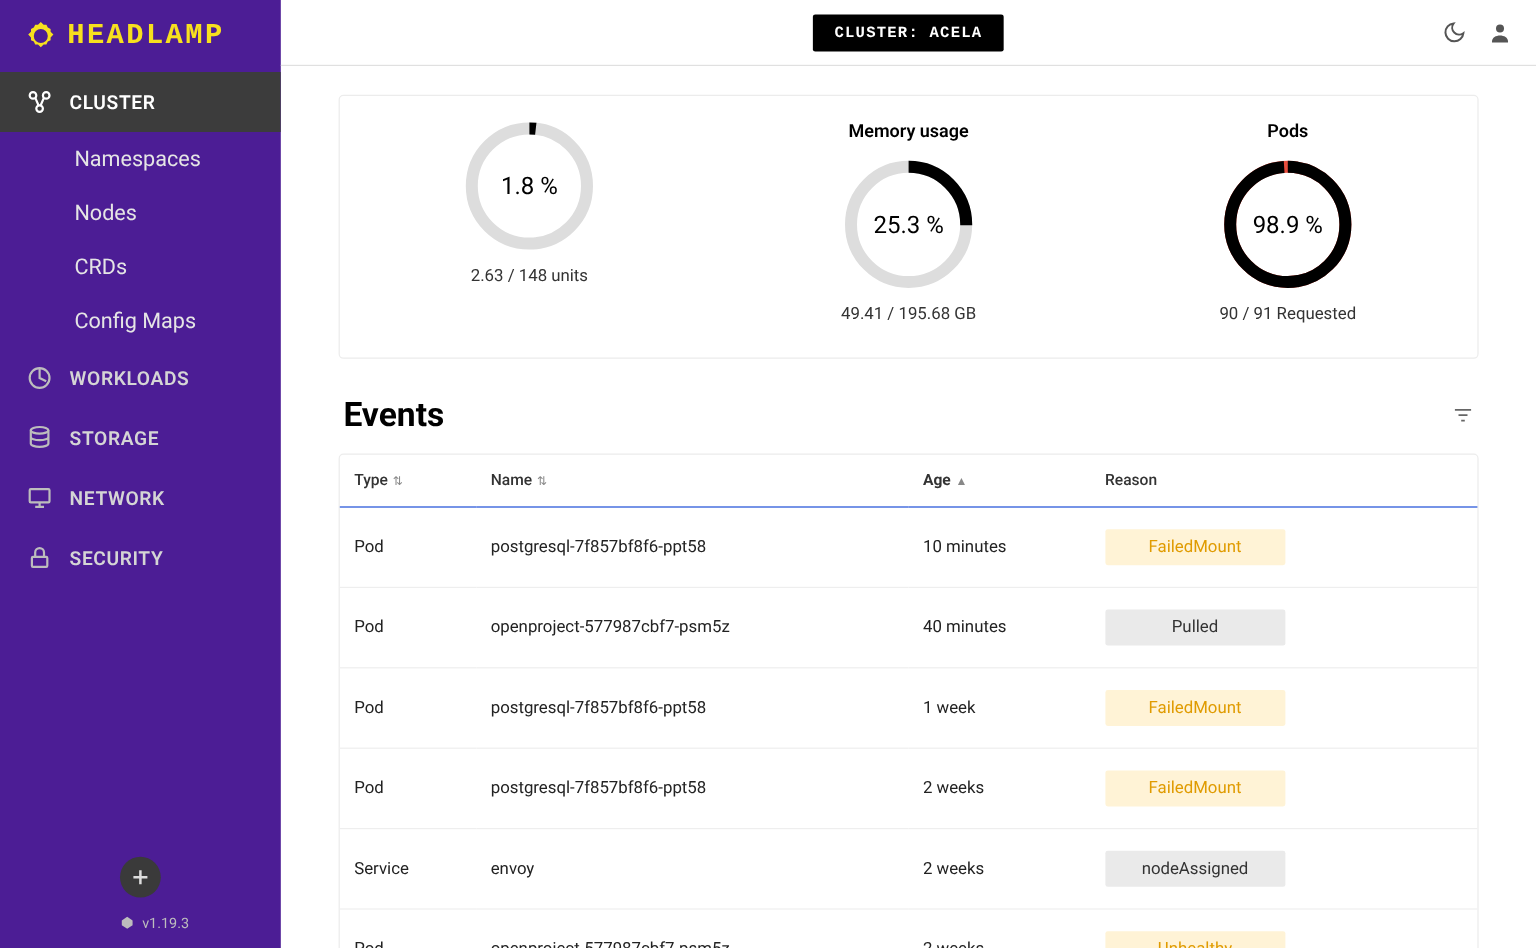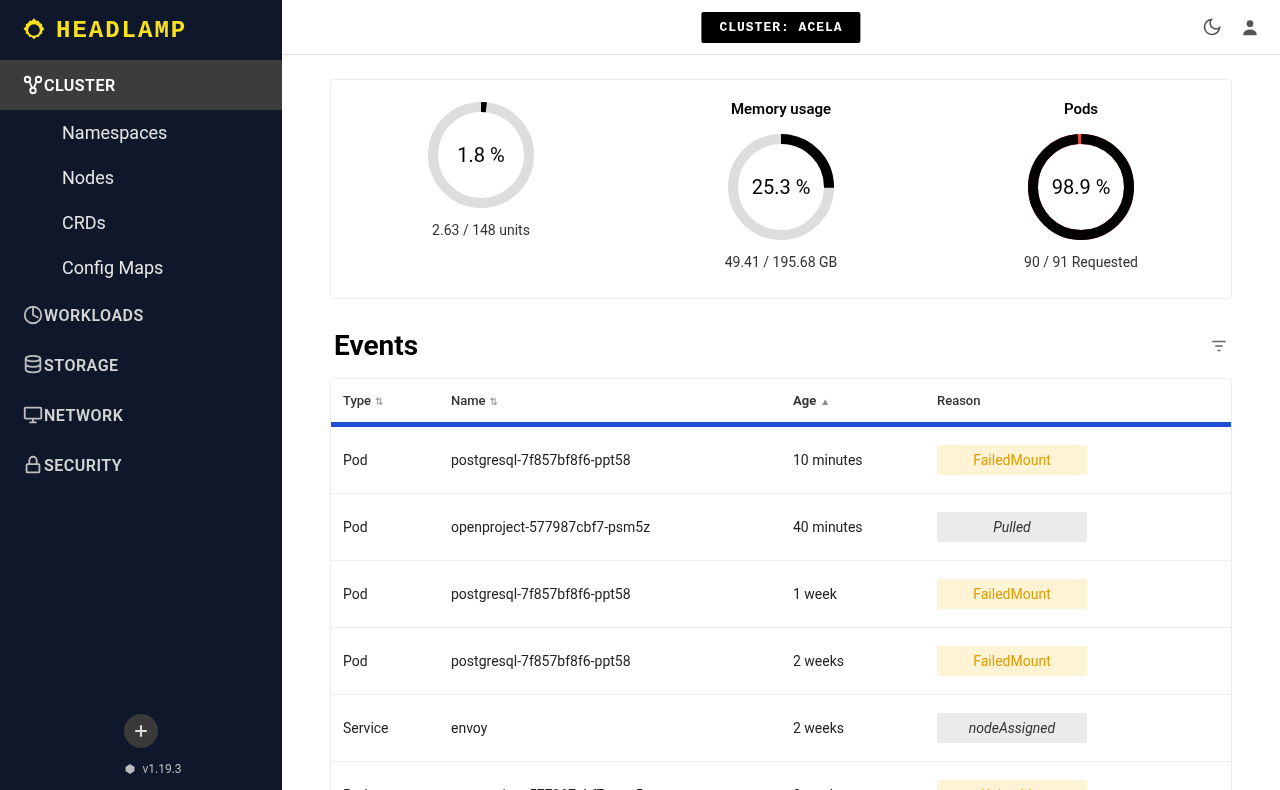--- a/index.html
+++ b/index.html
@@ -1,27 +1,27 @@
 <!DOCTYPE html>
 <html><head>
 <meta charset="utf-8">
 <style>
 * { margin: 0; padding: 0; box-sizing: border-box; }
 body { font-family: -apple-system, BlinkMacSystemFont, "Segoe UI", Roboto, sans-serif; width: 1280px; height: 790px; overflow: hidden; background: #fff; }
 
 .app { display: flex; height: 100%; }
 
 
-.sidebar { width: 282px; background: #0f172a; color: #fff; display: flex; flex-direction: column; }
+.sidebar { width: 234px; background: #4c1d95; color: #fff; display: flex; flex-direction: column; }
 .logo-row { display: flex; align-items: center; gap: 8px; padding: 16px 20px; }
 .logo-text { font-family: "Courier New", monospace; font-weight: 800; font-size: 24px; letter-spacing: 2px; color: #f7e01e; }
 .logo-gear { width: 28px; height: 28px; }
 
 .nav { flex: 1; overflow-y: auto; }
-.nav-item { display: flex; align-items: center; padding: 14px 22px; cursor: pointer; font-size: 16px; letter-spacing: 0.5px; }
+.nav-item { display: flex; align-items: center; gap: 14px; padding: 14px 22px; cursor: pointer; font-size: 16px; letter-spacing: 0.5px; }
 .nav-item.top { font-weight: 600; text-transform: uppercase; color: #d5d5d5; }
 .nav-item.active { background: #3c3c3c; color: #fff; }
 .nav-sub { padding: 12px 22px 12px 62px; cursor: pointer; font-size: 18px; color: #e5e5e5; }
 .nav-icon { width: 22px; height: 22px; flex-shrink: 0; }
 
 .sidebar-footer { text-align: center; padding: 12px 0 14px; }
 .add-btn { width: 34px; height: 34px; border-radius: 50%; background: #3a3a3a; display: inline-flex; align-items: center; justify-content: center; cursor: pointer; margin-bottom: 14px; }
 .version-row { display: flex; align-items: center; justify-content: center; gap: 6px; font-size: 12px; color: #bdbdbd; padding-left: 24px; }
 
 
@@ -40,26 +40,26 @@
 .gauge-title { font-size: 15px; font-weight: 600; margin-bottom: 14px; }
 .gauge-ring { width: 110px; height: 110px; margin: 0 auto 12px; position: relative; }
 .gauge-ring svg { transform: rotate(-90deg); }
 .gauge-pct { position: absolute; inset: 0; display: flex; align-items: center; justify-content: center; font-size: 20px; font-weight: 400; }
 .gauge-detail { font-size: 14px; color: #333; }
 
 .events-header { display: flex; align-items: center; justify-content: space-between; margin-bottom: 16px; padding: 0 4px; }
 .events-title { font-size: 28px; font-weight: 700; }
 
 table { width: 100%; border-collapse: collapse; }
-th { text-align: left; font-size: 13px; font-weight: 500; color: #333; padding: 14px 12px; border-bottom: 5px solid #1d4ed8; }
+th { text-align: left; font-size: 13px; font-weight: 500; color: #333; padding: 14px 12px; border-bottom: 1px solid #1d4ed8; }
 th .sort { margin-left: 4px; color: #888; font-size: 10px; }
 td { padding: 18px 12px; border-bottom: 1px solid #eee; font-size: 14px; color: #222; }
 .badge { display: inline-block; padding: 7px 22px; font-size: 14px; border-radius: 2px; min-width: 150px; text-align: center; }
 .badge.warn { background: #fff3d6; color: #e09b00; }
-.badge.neutral { background: #eaeaea; color: #333; font-style: italic; }
+.badge.neutral { background: #eaeaea; color: #333; }
 
 .col-type { width: 12%; }
 .col-name { width: 38%; }
 .col-age { width: 16%; font-weight: bold; }
 .col-reason { width: 34%; }
 </style>
 </head>
 <body>
 
 <div class="app">

